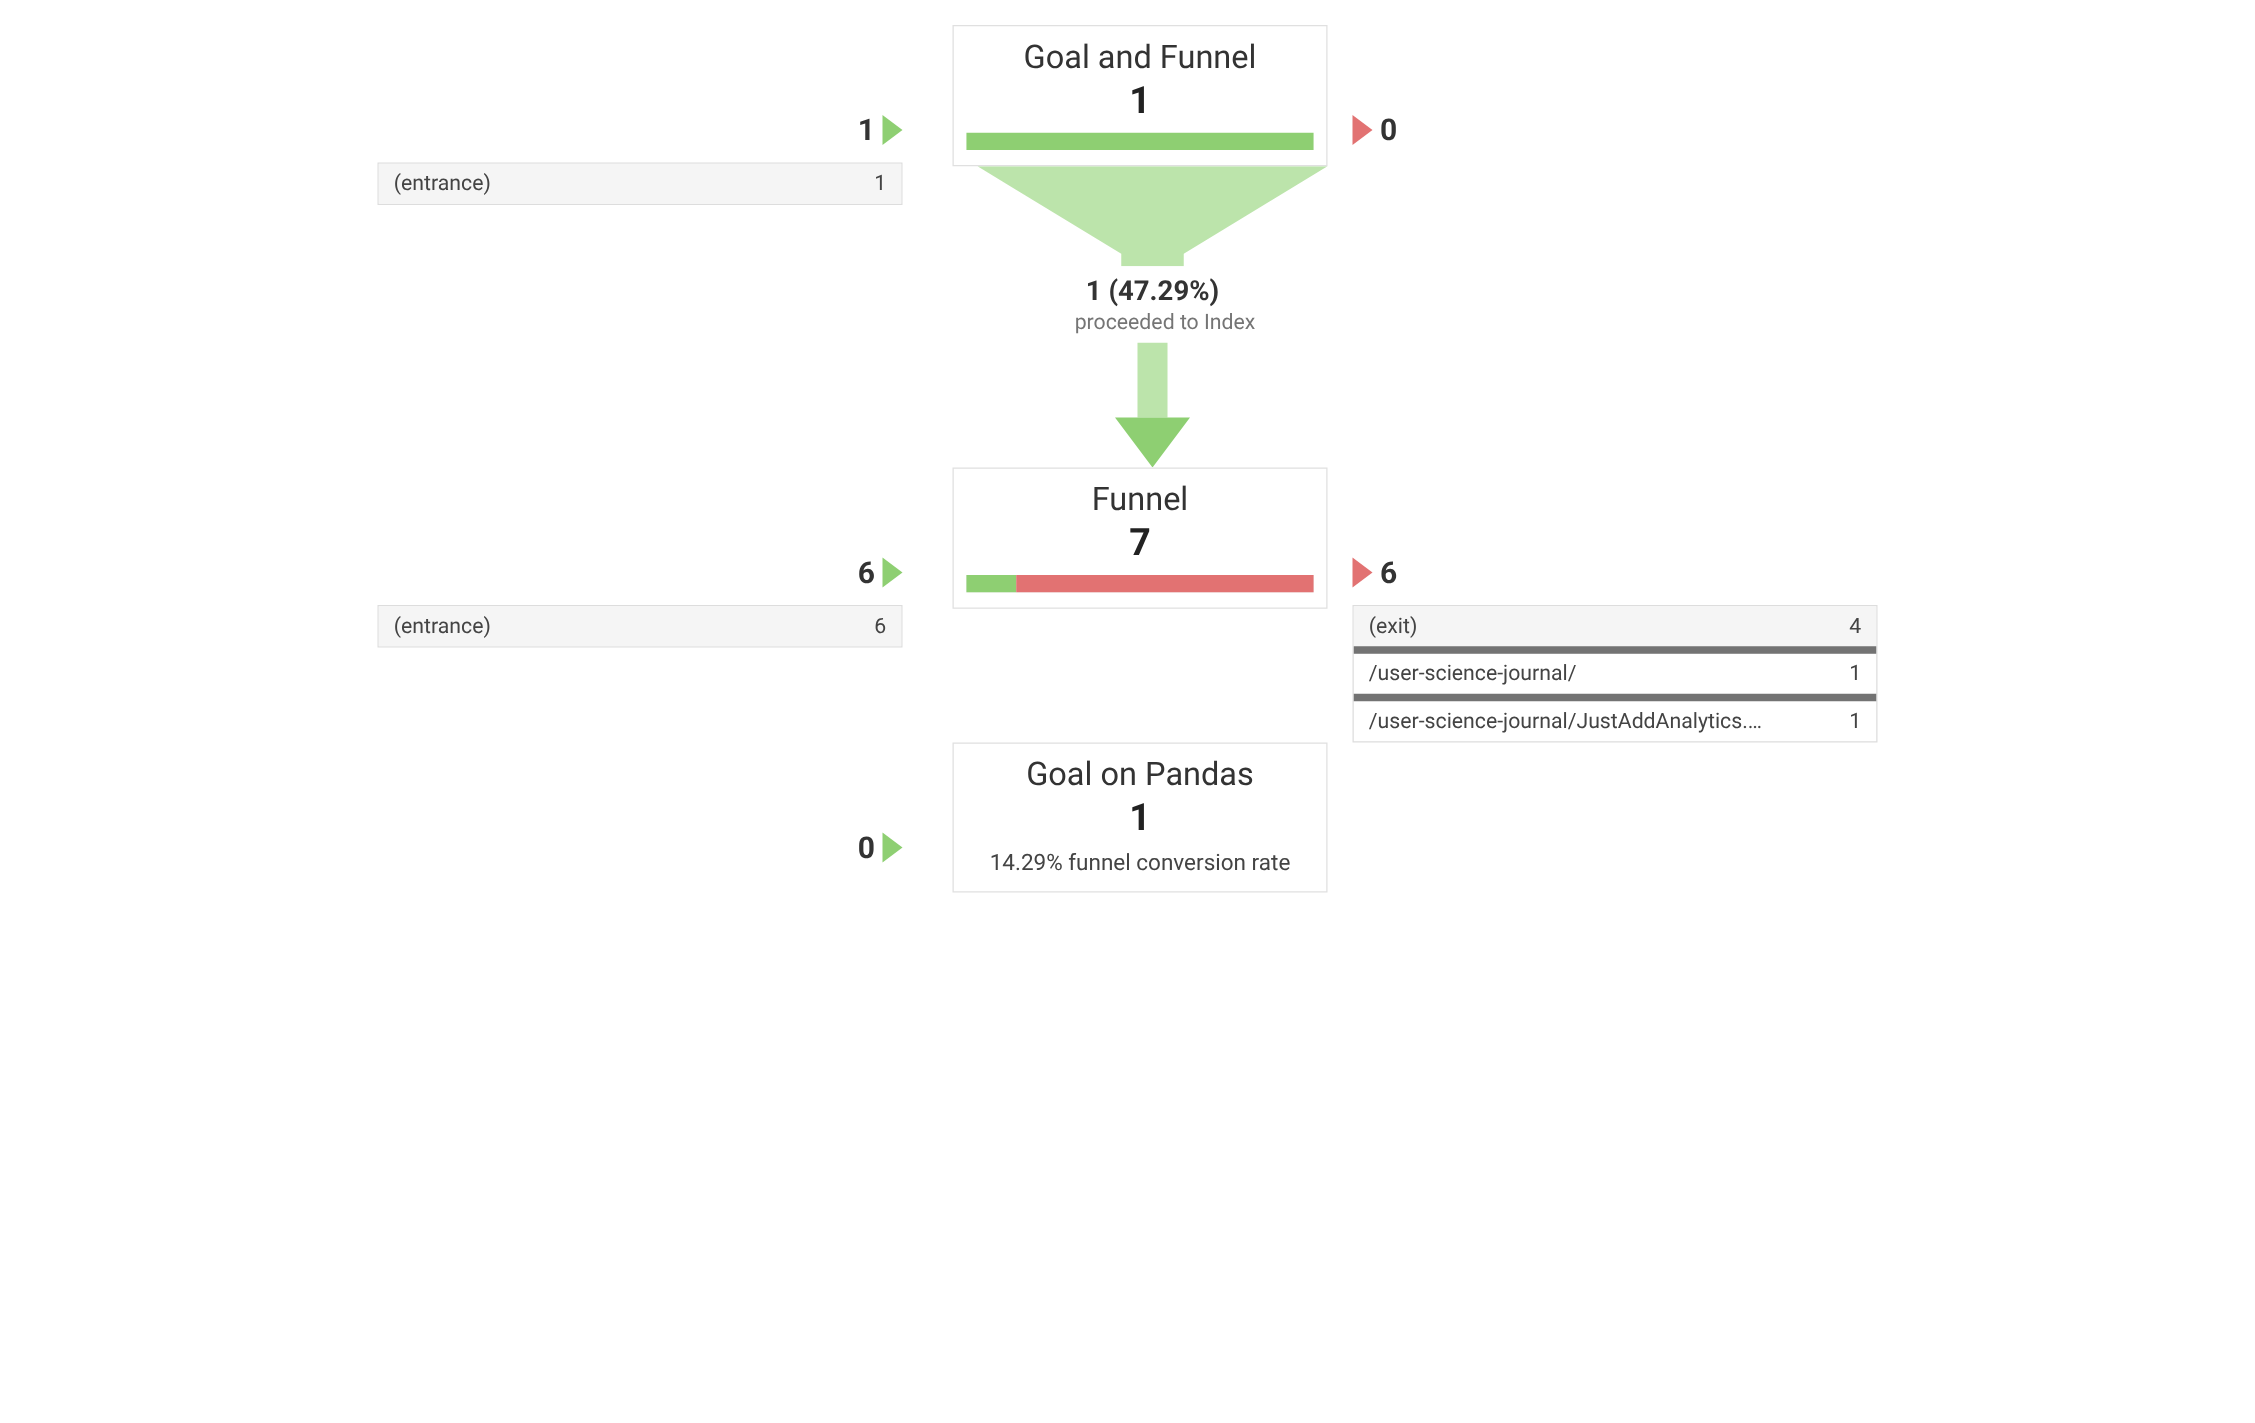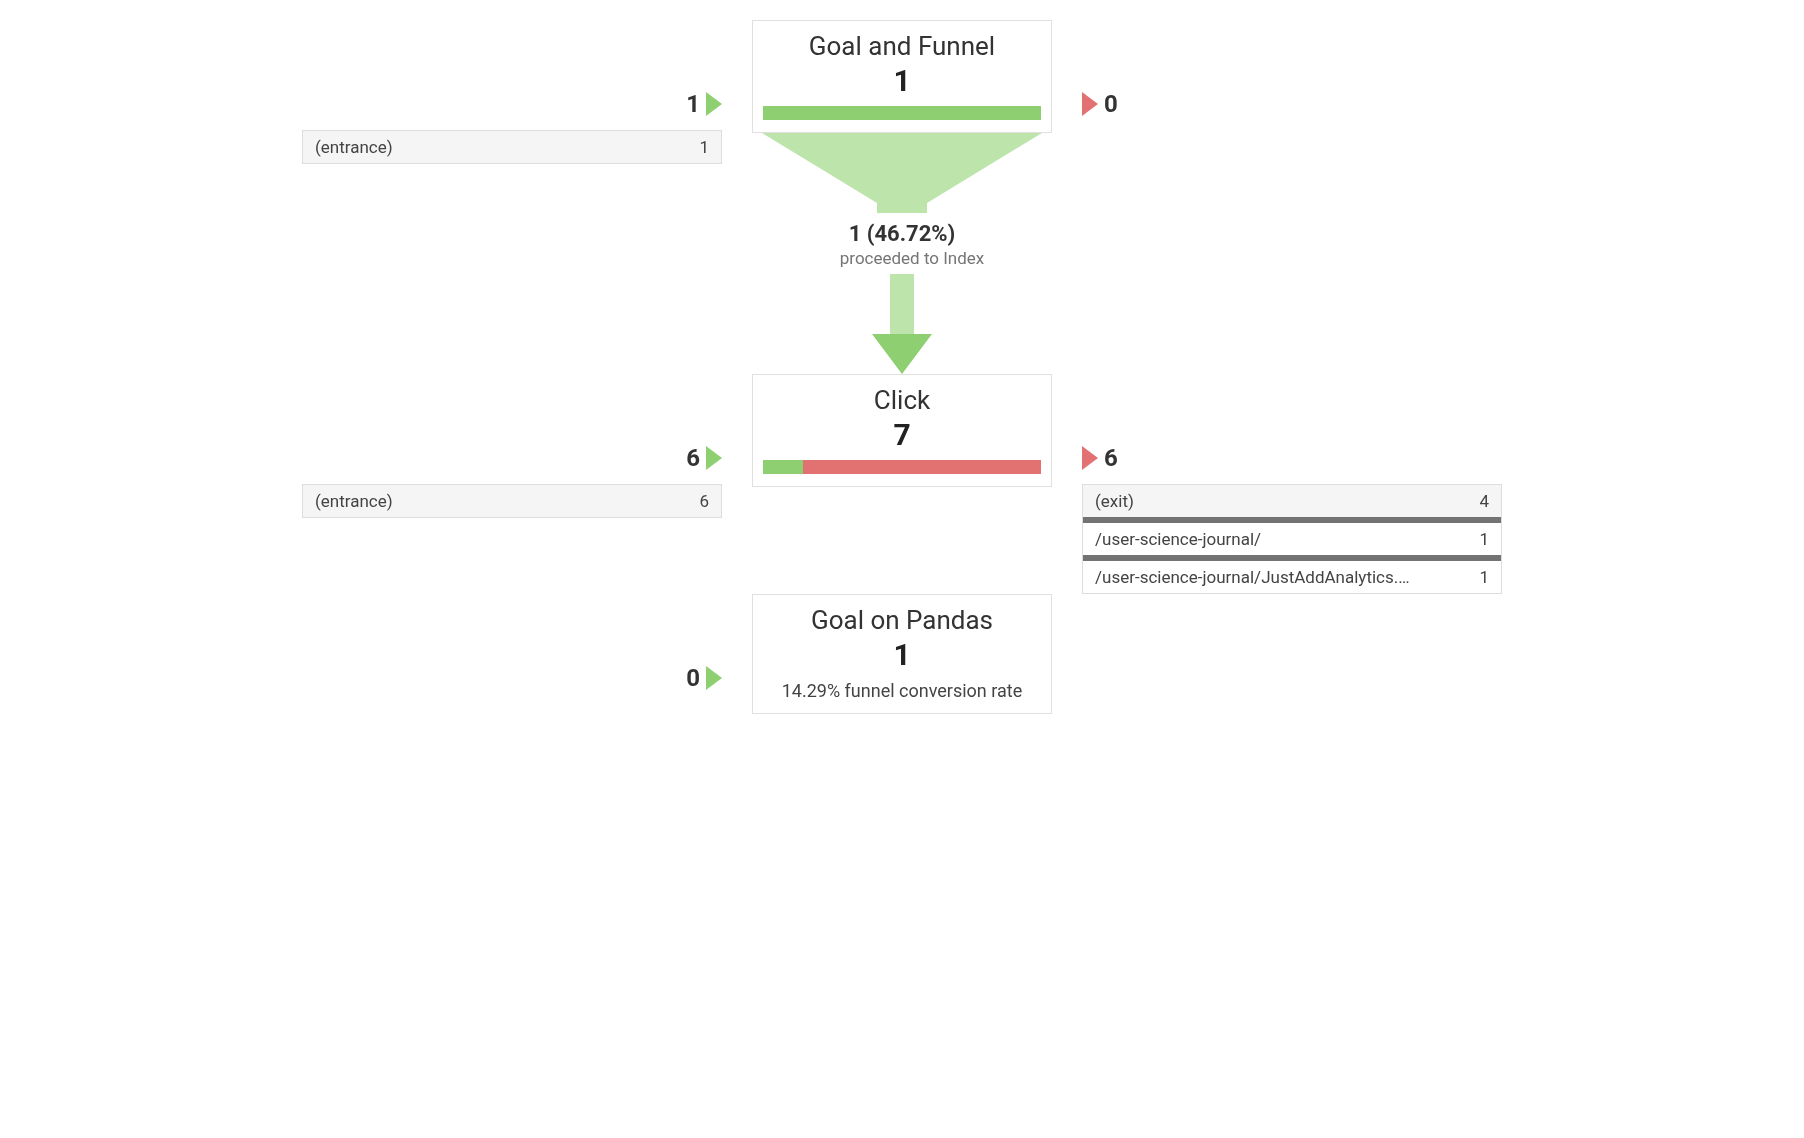--- a/index.html
+++ b/index.html
@@ -18,21 +18,21 @@
     display: grid;
     grid-template-columns: 1fr 320px 1fr;
     align-items: start;
     column-gap: 20px;
   }
   .left-col, .right-col {
     padding-top: 70px;
   }
   .left-col { justify-self: end; text-align: right; }
   .right-col { justify-self: start; text-align: left; }
-  .center-col { display: flex; flex-direction: column; align-items: center; }
+  .center-col { display: flex; flex-direction: column; align-items: flex-end; }
 
   .step-card {
     width: 300px;
     border: 1px solid #e0e0e0;
     background: #fff;
     padding: 10px 10px 12px 10px;
     text-align: center;
   }
   .step-title {
     font-size: 26px;
@@ -161,21 +161,21 @@
           <div class="green" style="width:100%"></div>
         </div>
       </div>
       <div class="funnel-connector">
         <div class="funnel-shape">
           <svg width="280" height="80" viewBox="0 0 280 80">
             <path d="M0 0 L280 0 L165 70 L165 80 L115 80 L115 70 Z" fill="#a9dd94" opacity="0.78"></path>
           </svg>
         </div>
         <div class="connector-label">
-          <div class="main">1 (46.72%)</div>
+          <div class="main">1 (47.29%)</div>
           <div class="sub">proceeded to Index</div>
         </div>
         <div class="stem-arrow">
           <svg width="60" height="100" viewBox="0 0 60 100">
             <rect x="18" y="0" width="24" height="60" fill="#a9dd94" opacity="0.78"></rect>
             <path d="M0 60 L60 60 L30 100 Z" fill="#8ecf72"></path>
           </svg>
         </div>
       </div>
     </div>
@@ -197,21 +197,21 @@
       <div class="path-table">
         <div class="row">
           <span class="label">(entrance)</span>
           <span class="val">6</span>
         </div>
       </div>
     </div>
 
     <div class="center-col">
       <div class="step-card">
-        <div class="step-title">Click</div>
+        <div class="step-title">Funnel</div>
         <div class="step-count">7</div>
         <div class="step-bar">
           <div class="green" style="width:14.29%"></div>
           <div class="red" style="width:85.71%"></div>
         </div>
       </div>
     </div>
 
     <div class="right-col">
       <div class="side-flow right">

